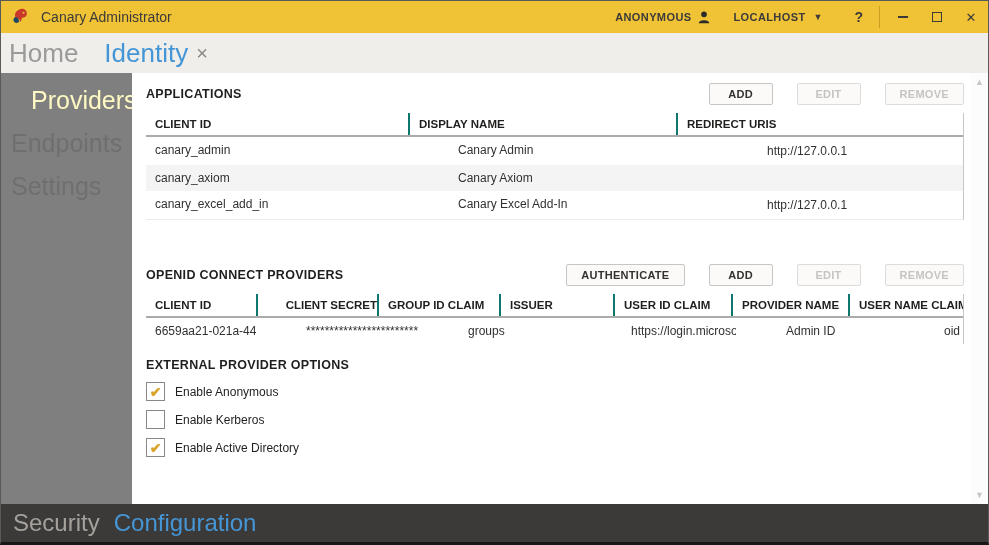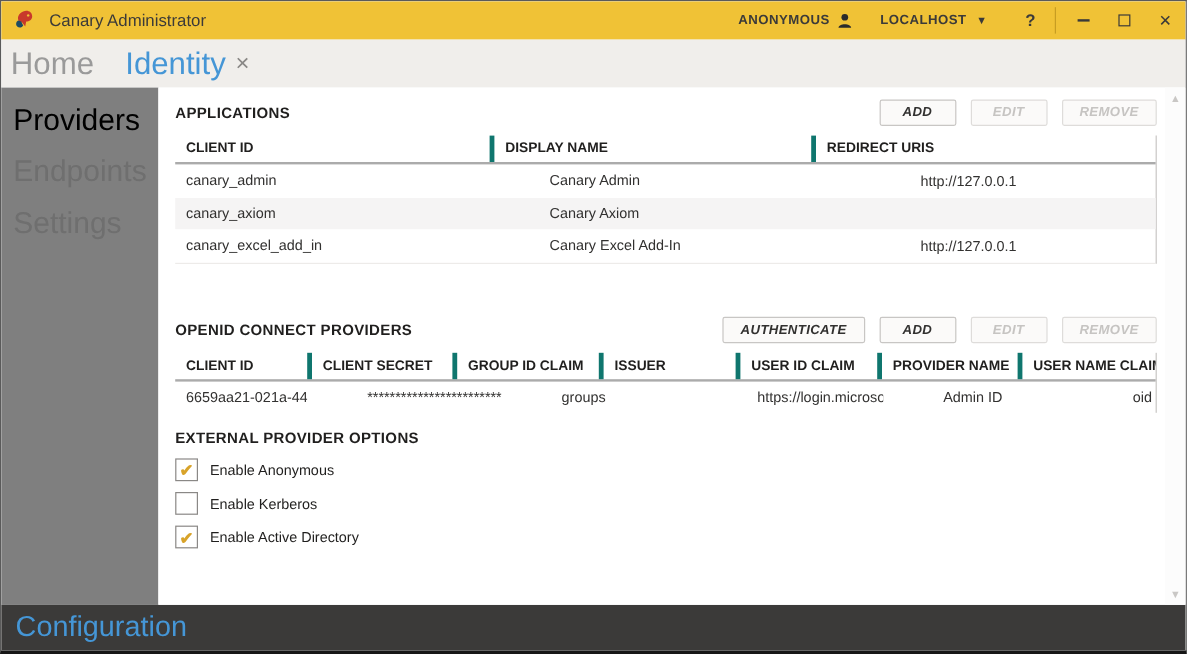--- a/index.html
+++ b/index.html
@@ -36,51 +36,51 @@
     display:flex; align-items:center; padding-left:8px;
   }
   .tab{ font-size:26px; font-weight:300; margin-right:26px; display:flex; align-items:center; cursor:pointer;}
   .tab.inactive{ color:#9A9A9A; }
   .tab.active{ color:var(--accent-blue,#4596D6); }
   .tab-close{ font-size:20px; color:#8A8886; margin-left:8px; font-weight:400; cursor:pointer;}
   
   .main{ flex:1; display:flex; min-height:0; }
   .sidebar{ width:131px; flex:0 0 131px; background:#7F7F7F; padding-top:6px; }
   .side-item{ font-size:25px; font-weight:300; padding:3px 0 3px 10px; cursor:pointer; line-height:37px;}
-  .side-item.active{ color:#000000; }
+  .side-item.active{ color:#fef9c3;margin-left:20px; }
   .side-item.inactive{ color:#6F6F6F; }
   .content{ flex:1; background:#fff; position:relative; padding:6px 24px 0 14px; overflow:hidden;}
   
   .vscroll{ position:absolute; top:0; right:0; bottom:0; width:17px; background:#FCFCFC; }
   .vscroll .arr{ position:absolute; left:0; right:0; text-align:center; color:#C9C7C5; font-size:9px; cursor:pointer;}
   .vscroll .up{ top:4px; } .vscroll .down{ bottom:4px; }
   
   .sect-row{ display:flex; align-items:center; height:30px; margin-bottom:4px; }
   .sect-title{ font-size:12.5px; font-weight:bold; color:#201F1E; letter-spacing:.3px; }
-  .btns{ margin-left:auto; display:flex; gap:12px;font-style:italic; }
+  .btns{ margin-left:auto; display:flex; gap:24px; }
   .btn{
     min-width:64px; padding:4px 14px; text-align:center;
     background:#FBFAF9; border:1px solid #C8C6C4; border-radius:2px;
     font-size:11px; font-weight:bold; color:#323130; letter-spacing:.3px; cursor:pointer;
   }
   .btn.disabled{ color:#C6C4C2; border-color:#DEDCDA; cursor:default; }
   
   .table{ width:100%; border-right:1px solid #C8C6C4; }
   .thead{ display:flex; border-bottom:2px solid #ABABAB; }
   .th{
     font-size:11.5px; font-weight:bold; color:#201F1E; padding:5px 0 5px 9px;
-    white-space:nowrap; overflow:hidden; border-left:4px solid #0f766e;
+    white-space:nowrap; overflow:hidden; border-left:2px solid #0f766e;
   }
   .th:first-child{ border-left:none; }
   .trow{ display:flex; cursor:default;gap:41px; }
   .trow.alt{ background:#F5F4F4; }
   .tcell{ font-size:12px; color:#323130; padding:6px 0 6px 9px; white-space:nowrap; overflow:hidden; }
   .tcell div{ line-height:16px; }
   .col-a1{ width:262px; flex:0 0 262px; } .col-a2{ width:268px; flex:0 0 268px; } .col-a3{ flex:1; min-width:0;}
-  .col-o1{ width:110px; flex:0 0 110px; } .col-o2{ width:121px; flex:0 0 121px; }
+  .col-o1{ width:110px; flex:0 0 110px; } .col-o2{ width:121px; flex:0 0 121px;text-align:right; }
   .col-o3{ width:122px; flex:0 0 122px; } .col-o4{ width:114px; flex:0 0 114px; }
   .col-o5{ width:117px; flex:0 0 117px; } .col-o6{ width:118px; flex:0 0 118px; }
   .col-o7{ flex:1; min-width:0; }
   .apps-gap{ height:40px; }
   #apps-table{ border-bottom:1px solid #EDEBE9; }
   
   .ext-title{ font-size:12.5px; font-weight:bold; color:#201F1E; margin:14px 0 10px 0; letter-spacing:.3px;}
   .checkrow{ display:flex; align-items:center; margin-bottom:9px; cursor:pointer; }
   .cb{
     width:19px; height:19px; border:1px solid #8A8886; background:#fff;
@@ -237,15 +237,16 @@
         </div>
 
       <div class="vscroll">
         <span class="arr up">▲</span>
         <span class="arr down">▼</span>
       </div>
     </div>
   </div>
 
   <div class="footer">
+    <span class="foot-item inactive">Security</span>
     <span class="foot-item active">Configuration</span>
   </div>
 </div>
 
 </body></html>

